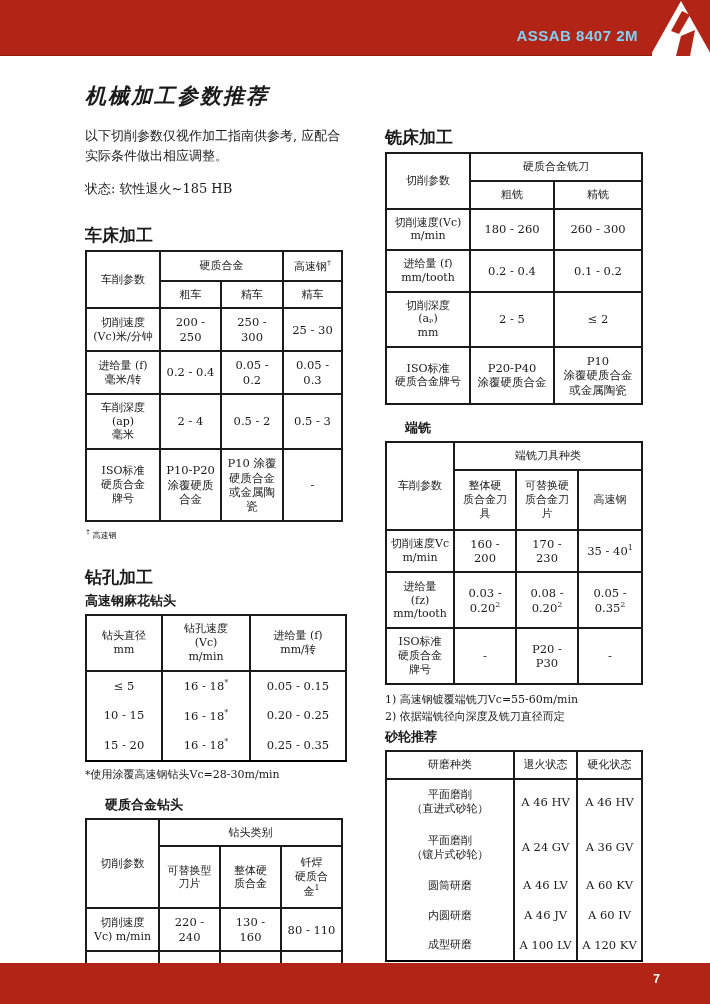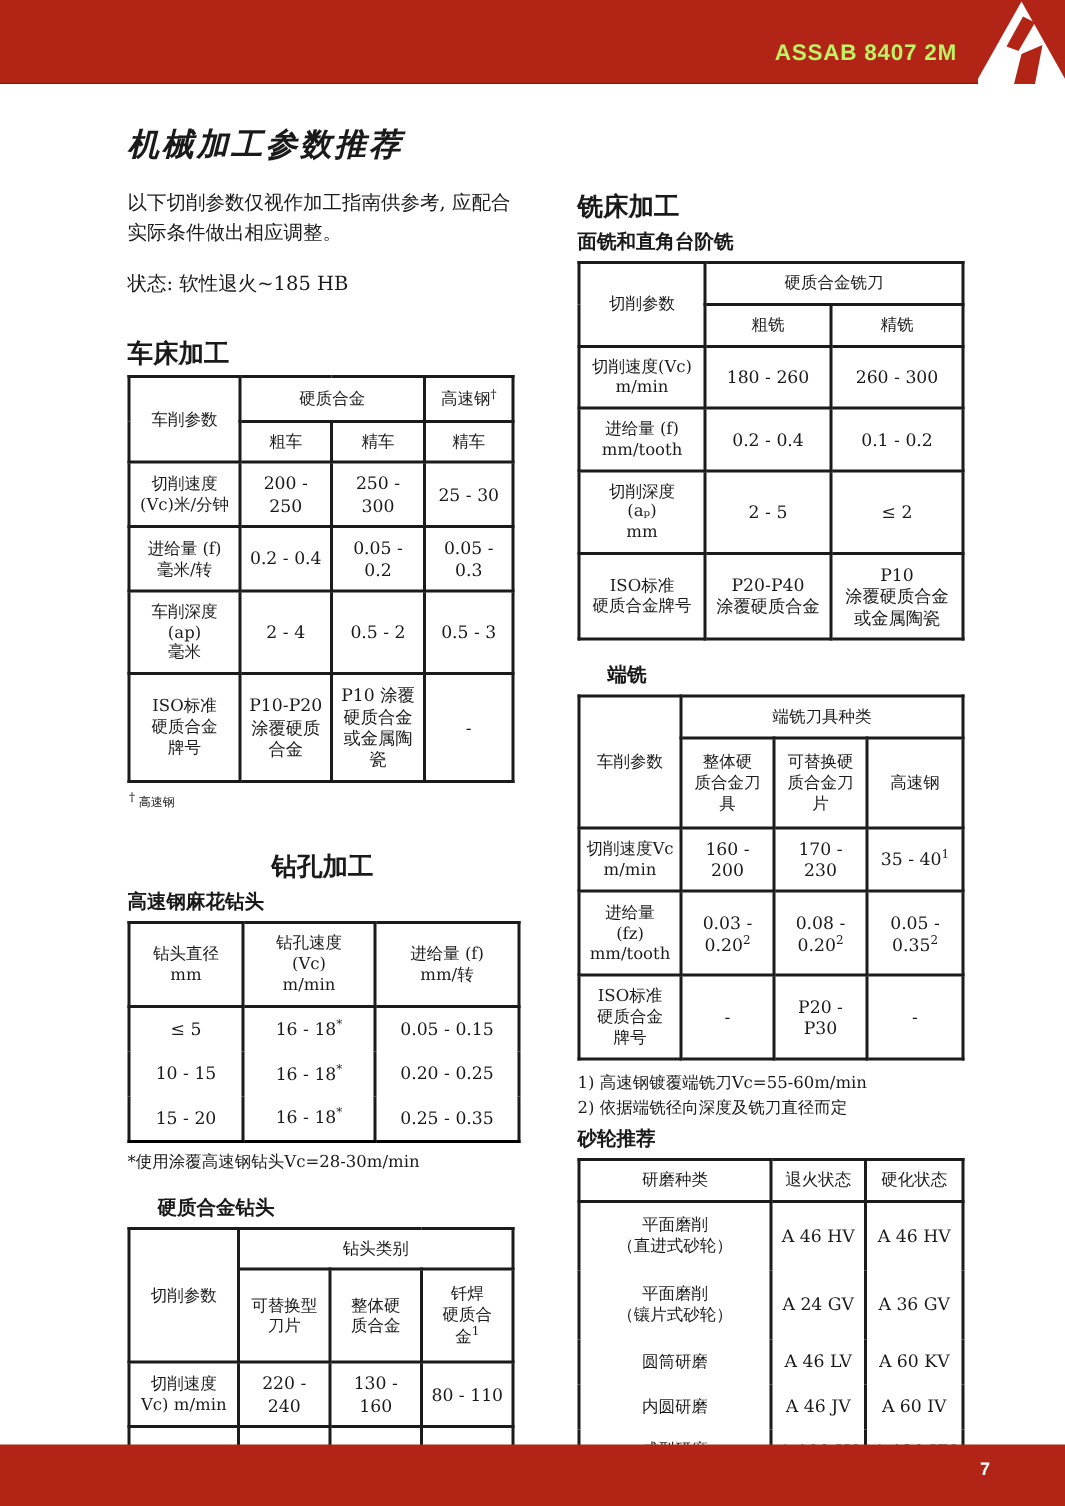--- a/index.html
+++ b/index.html
@@ -10,21 +10,21 @@
     font-family: "DejaVu Serif", serif;
     overflow: hidden;
   }
   
   .topbar {
     position: absolute; top: 0; left: 0; width: 710px; height: 56px;
     background: #b22416; border-bottom: 1px solid #8f1c10;
   }
   .brand {
     position: absolute; right: 72px; top: 27px;
-    color: #bef264; font-family: "Liberation Sans", sans-serif;
+    color: #7dd3fc; font-family: "Liberation Sans", sans-serif;
     font-weight: bold; font-size: 15px; letter-spacing: .5px;
   }
   .logo { position: absolute; right: 0; top: 0; width: 58px; height: 56px; }
   .botbar {
     position: absolute; left: 0; bottom: 0; width: 710px; height: 41px;
     background: #b22416;
   }
   .pagenum {
     position: absolute; right: 50px; top: 9px; color: #ffffff;
     font-family: "Liberation Sans", sans-serif; font-weight: bold; font-size: 12px;
@@ -66,21 +66,21 @@
   sup { font-size: 8px; }
 
   
   table.open-body tr.body td { border-top: 0; border-bottom: 0; padding: 5px 3px; }
   table.open-body { border-bottom: 2px solid #1b1b1b; }
   table.open-body tr.body:last-child td { border-bottom: 2px solid #000000; }
 
   .fn-dagger { font-size: 8px; margin: 5px 0 0 1px; }
   .fn { font-size: 11px; margin-top: 5px; }
   .fn-list { font-size: 11px; margin-top: 6px; line-height: 1.6; }
-  .gap-lg { margin-top: 26px; text-align: center; }
+  .gap-lg { margin-top: 26px; }
   .gap-md { margin-top: 14px; margin-left: 20px; }
   .gap-sm { margin-top: 8px; }
 </style>
 </head>
 <body>
 
 <div class="topbar">
   <span class="brand">ASSAB 8407 2M</span>
   <svg class="logo" viewBox="0 0 58 56">
     <polygon points="29,1 60,56 -2,56" fill="#ffffff"></polygon>
@@ -224,21 +224,20 @@
         <td class="num"><span>0.15 - 0.25</span><sup>2</sup></td>
       </tr>
     </tbody>
       </table>
 
   </div>
 
   <div class="col col-right">
 
     <h2 class="sec">铣床加工</h2>
-    <div class="subhead">面铣和直角台阶铣</div>
     <table class="tbl">
       <colgroup>
           <col style="width:84px">
           <col style="width:84px">
           <col style="width:88px">
         </colgroup>
       <tbody>
           <tr>
         <td class="hd lbl" rowspan="2">切削参数</td>
         <td class="hd" colspan="2">硬质合金铣刀</td>

